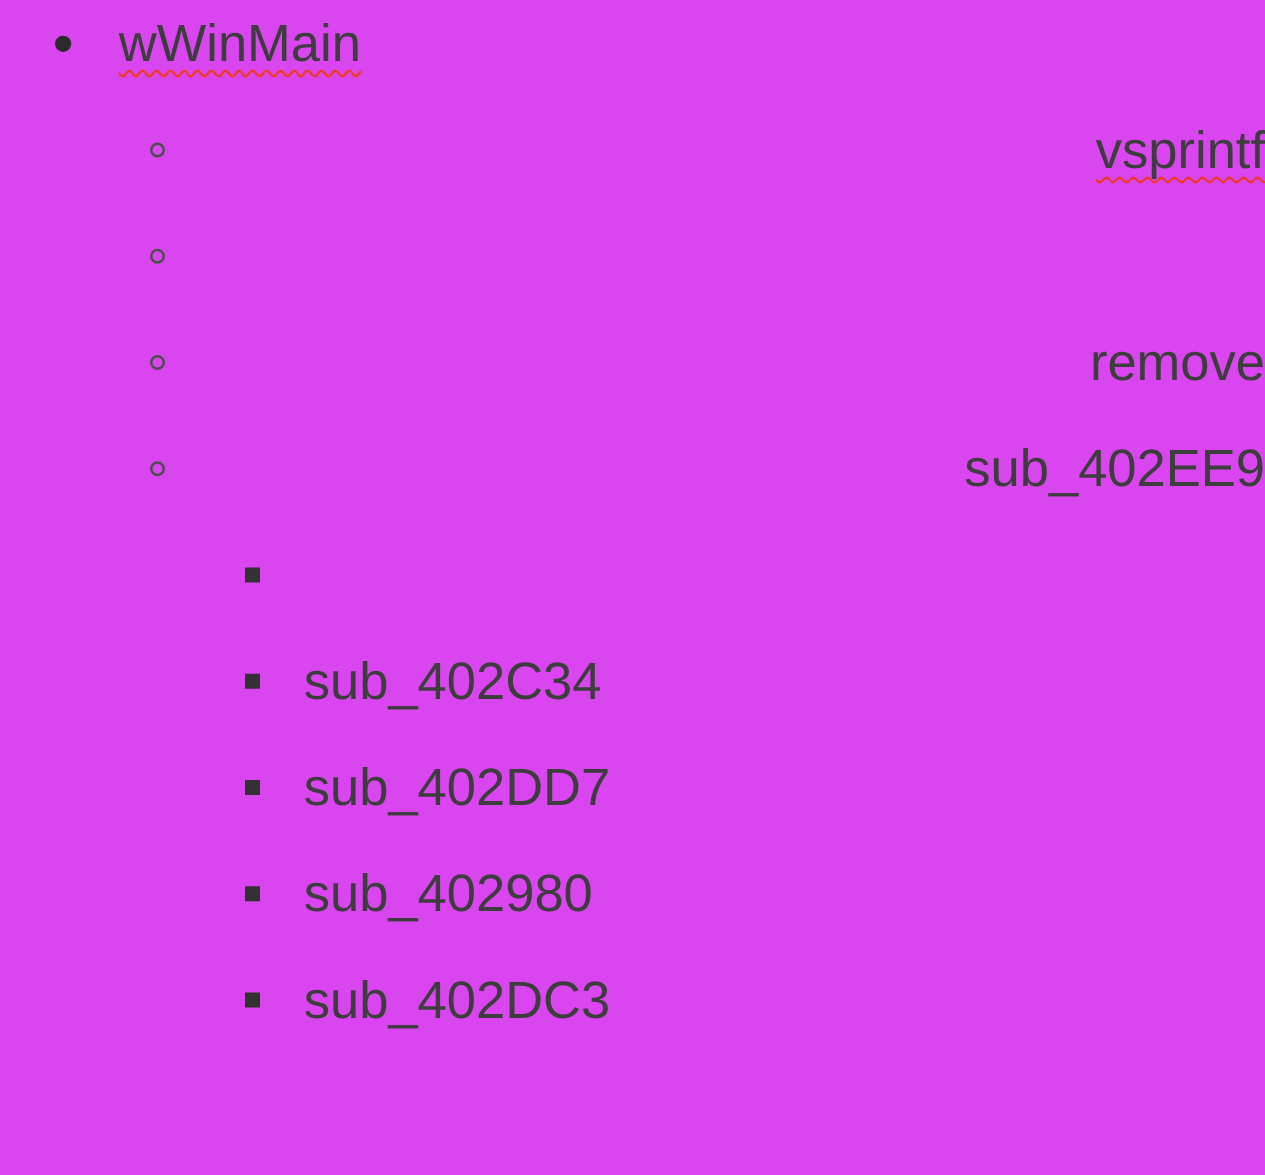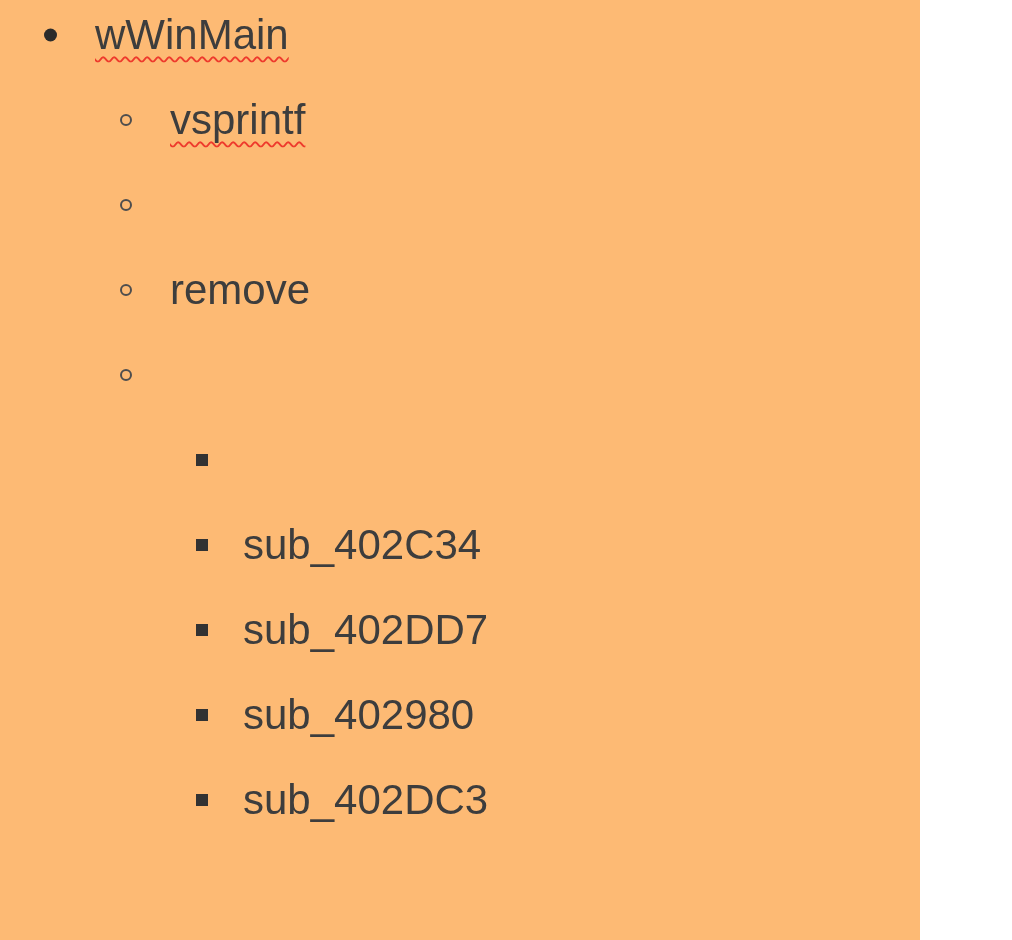--- a/index.html
+++ b/index.html
@@ -2,23 +2,23 @@
 <html><head>
 <meta charset="utf-8">
 <style>
   html, body {
     margin: 0;
     padding: 0;
     background: #ffffff;
   }
   .canvas {
     position: relative;
-    width: 920px;
+    width: 1012px;
     height: 940px;
-    background: #fdba74;
+    background: #d946ef;
     overflow: hidden;
   }
   .outline {
     list-style: none;
     margin: 0;
     padding: 0;
     position: absolute;
     top: -8px;
     left: 0;
     right: 0;
@@ -26,21 +26,21 @@
     font-size: 42px;
     color: #3d3d3d;
   }
   .row {
     position: relative;
     height: 85px;
     display: flex;
     align-items: center;
   }
   .row.lvl1 { padding-left: 95px; }
-  .row.lvl2 { padding-left: 170px; }
+  .row.lvl2 { padding-left: 170px; justify-content: flex-end; }
   .row.lvl3 { padding-left: 243px; }
 
   .bullet {
     position: absolute;
     top: 50%;
     transform: translateY(-50%);
   }
   .bullet.disc {
     left: 44px;
     width: 13px;
@@ -94,20 +94,21 @@
       <span class="bullet circle"></span>
     </li>
 
     <li class="row lvl2">
       <span class="bullet circle"></span>
       <span class="label">remove</span>
     </li>
 
     <li class="row lvl2">
       <span class="bullet circle"></span>
+      <span class="label">sub_402EE9</span>
     </li>
 
     <li class="row lvl3">
       <span class="bullet square"></span>
     </li>
 
     <li class="row lvl3">
       <span class="bullet square"></span>
       <span class="label">sub_402C34</span>
     </li>

